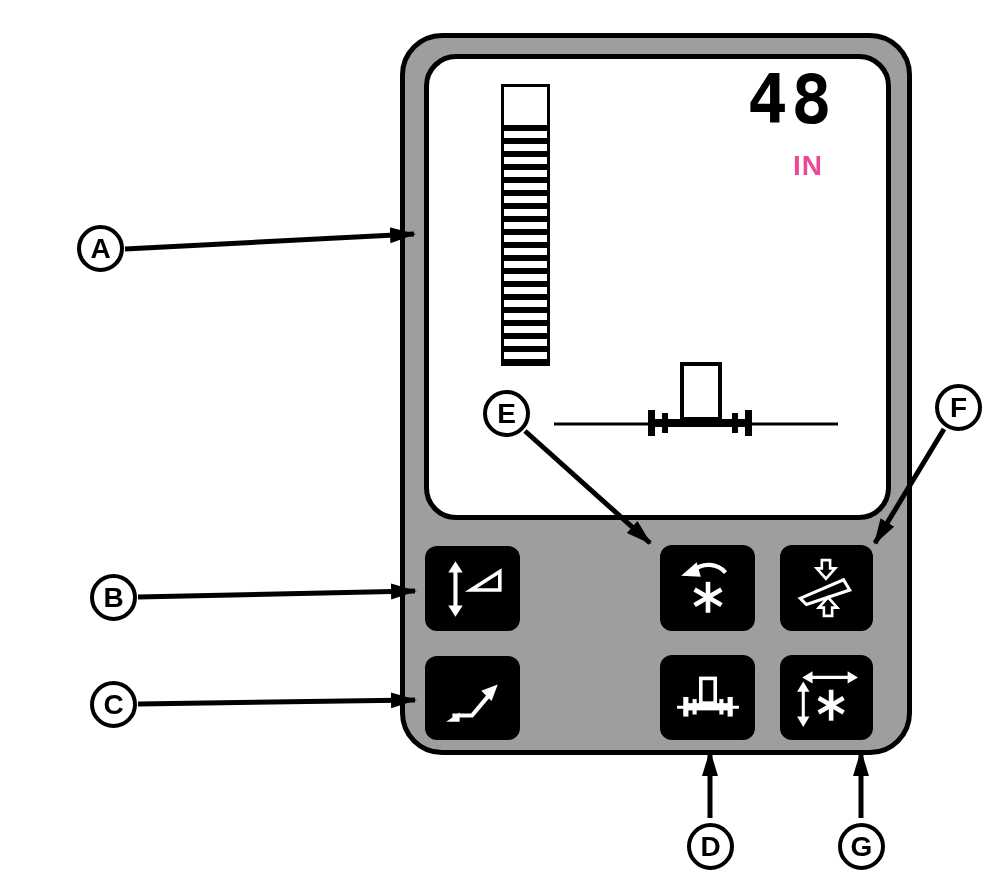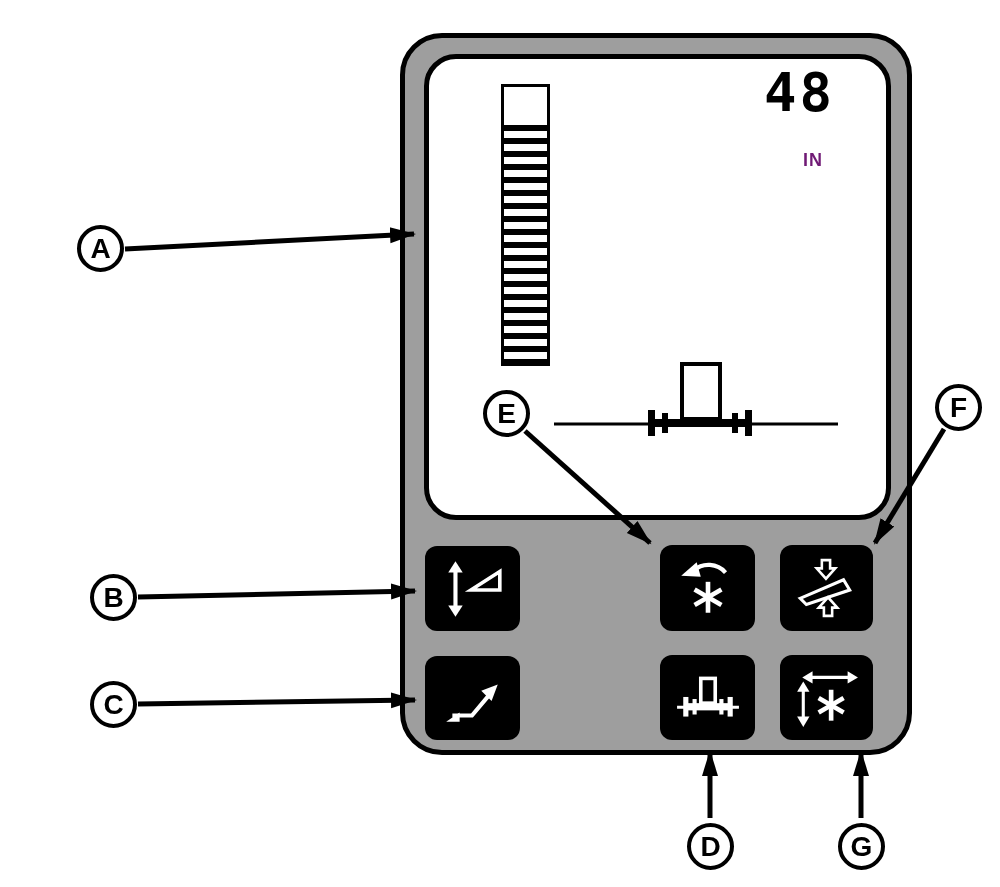--- a/index.html
+++ b/index.html
@@ -40,29 +40,29 @@
   .bar-fill {
     position:absolute; left:0; right:0; bottom:0;
     height:238px;
     background: repeating-linear-gradient(to bottom, #000 0 6px, #fff 6px 13px);
   }
   
   .reading {
     position:absolute; left:690px; top:66px;
     width:145px; text-align:right;
     font-family:"DejaVu Sans Mono", monospace;
-    font-weight:bold; font-size:54px; line-height:1;
+    font-weight:bold; font-size:68px; line-height:1;
     letter-spacing:3px; color:#000;
     z-index:3;
   }
   .unit {
     position:absolute; left:690px; top:150px;
     width:133px; text-align:right;
-    font-weight:bold; font-size:18px; letter-spacing:1px;
-    color:#701a75; z-index:3;
+    font-weight:bold; font-size:28px; letter-spacing:1px;
+    color:#ec4899; z-index:3;
   }
   
   .implement {
     position:absolute; left:540px; top:352px;
     width:310px; height:88px; z-index:3;
   }
   
   .btn {
     position:absolute;
     background: var(--button-bg, #000);

